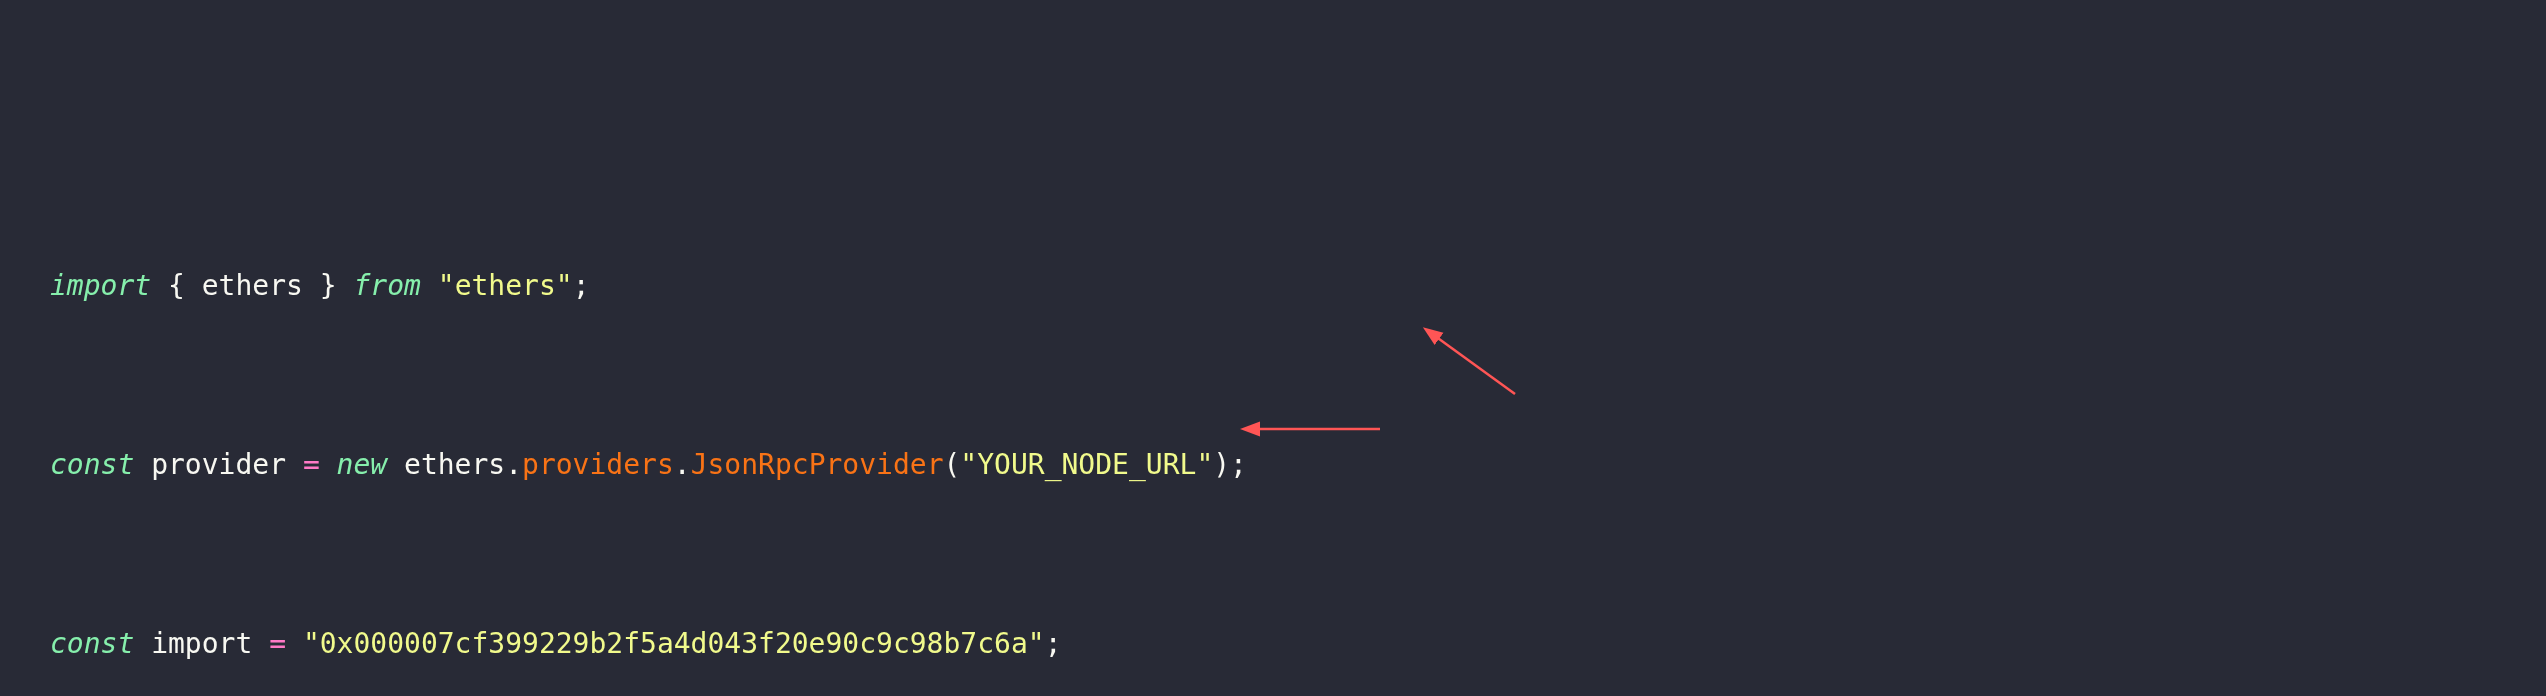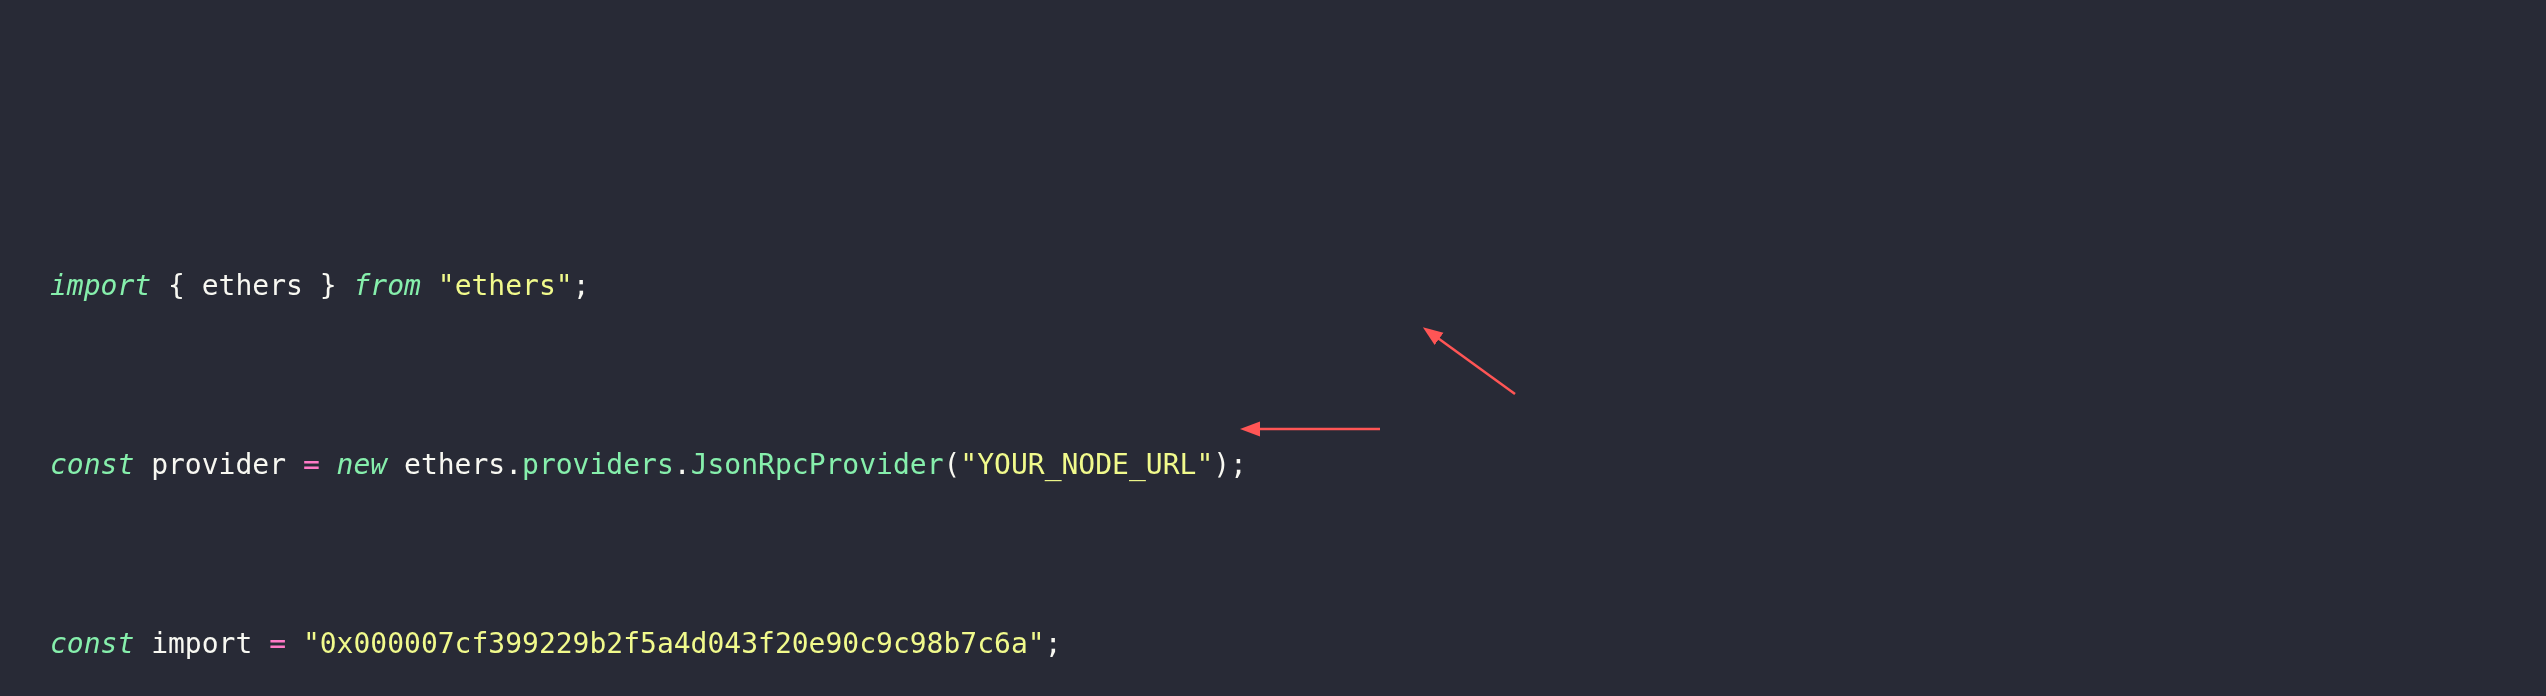--- a/index.html
+++ b/index.html
@@ -22,21 +22,21 @@
     .keyword {
       color: #ff79c6;
     }
     .identifier {
       color: #f8f8f2;
     }
     .string {
       color: #f1fa8c;
     }
     .method {
-      color: #86efac;
+      color: #f97316;
     }
     .punct {
       color: #f8f8f2;
     }
     .line {
       display: block;
     }
     .arrow-svg {
       position: absolute;
       pointer-events: none;

